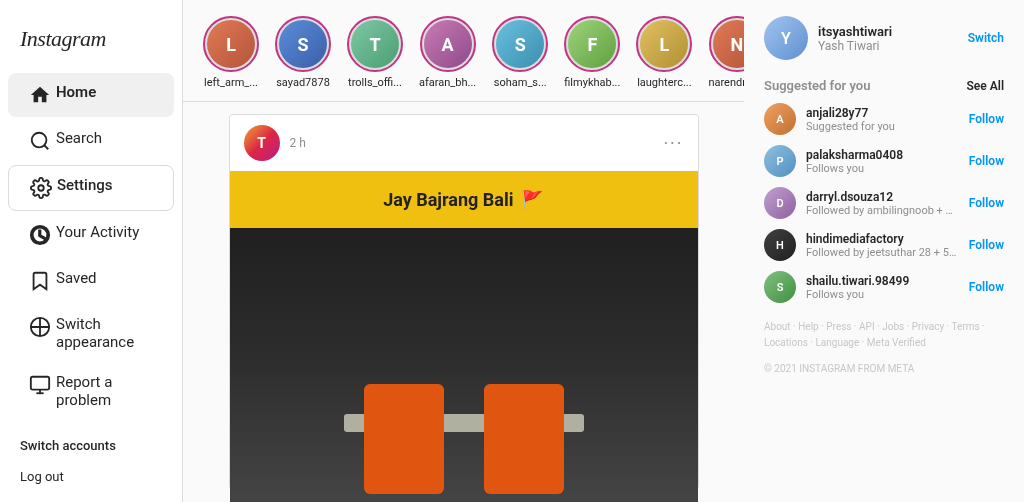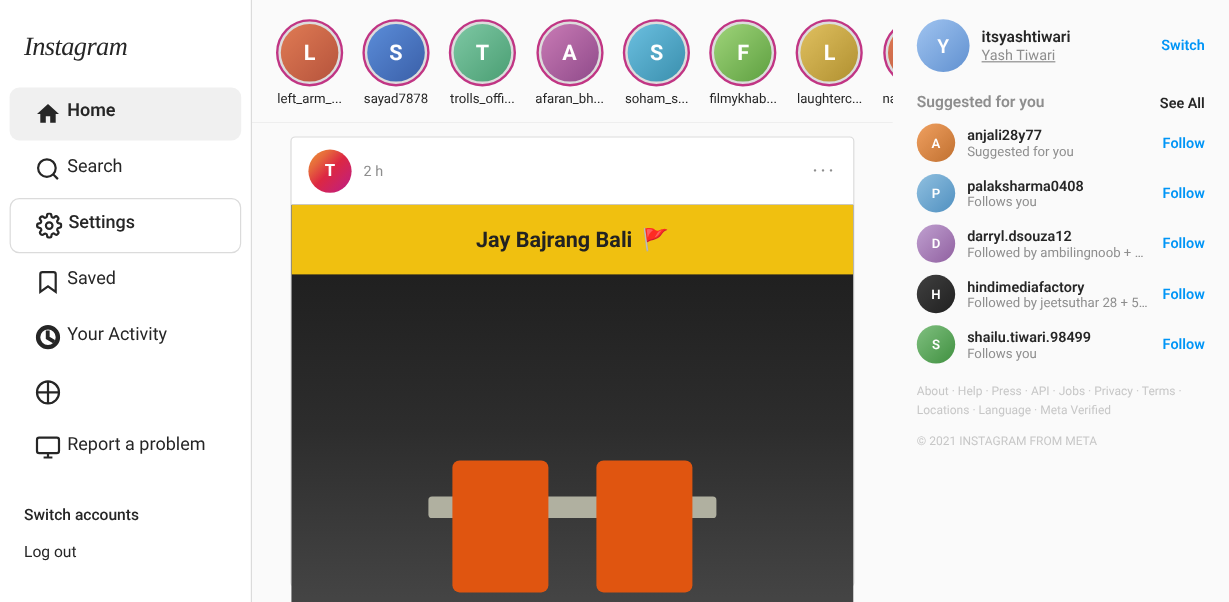--- a/index.html
+++ b/index.html
@@ -8,21 +8,21 @@
       background: #fafafa;
       color: #262626;
       font-size: 14px;
       display: flex;
       height: 502px;
       overflow: hidden;
     }
 
     
     .sidebar {
-      width: 210px;
+      width: 183px;
       background: #fff;
       border-right: 1px solid #dbdbdb;
       display: flex;
       flex-direction: column;
       padding: 16px 0;
       position: relative;
       z-index: 10;
       flex-shrink: 0;
     }
     .sidebar-logo {
@@ -295,21 +295,21 @@
       display: flex;
       align-items: center;
       justify-content: center;
       font-size: 16px;
       color: #fff;
       font-weight: 600;
       flex-shrink: 0;
     }
     .current-user-info { flex: 1; }
     .current-user-name { font-weight: 600; font-size: 13px; }
-    .current-user-display { font-size: 12px; color: #8e8e8e; text-decoration: underline; }
+    .current-user-display { font-size: 12px; color: #8e8e8e; }
     .switch-link {
       color: #0095f6;
       font-size: 12px;
       font-weight: 600;
       cursor: pointer;
     }
 
     .suggestions-header {
       display: flex;
       justify-content: space-between;
@@ -404,42 +404,43 @@
             <circle cx="12" cy="12" r="3"></circle>
             <path d="M19.4 15a1.65 1.65 0 0 0 .33 1.82l.06.06a2 2 0 0 1-2.83 2.83l-.06-.06a1.65 1.65 0 0 0-1.82-.33 1.65 1.65 0 0 0-1 1.51V21a2 2 0 0 1-4 0v-.09A1.65 1.65 0 0 0 9 19.4a1.65 1.65 0 0 0-1.82.33l-.06.06a2 2 0 0 1-2.83-2.83l.06-.06A1.65 1.65 0 0 0 4.68 15a1.65 1.65 0 0 0-1.51-1H3a2 2 0 0 1 0-4h.09A1.65 1.65 0 0 0 4.6 9a1.65 1.65 0 0 0-.33-1.82l-.06-.06a2 2 0 0 1 2.83-2.83l.06.06A1.65 1.65 0 0 0 9 4.68a1.65 1.65 0 0 0 1-1.51V3a2 2 0 0 1 4 0v.09a1.65 1.65 0 0 0 1 1.51 1.65 1.65 0 0 0 1.82-.33l.06-.06a2 2 0 0 1 2.83 2.83l-.06.06A1.65 1.65 0 0 0 19.4 9a1.65 1.65 0 0 0 1.51 1H21a2 2 0 0 1 0 4h-.09a1.65 1.65 0 0 0-1.51 1z"></path>
           </svg>
       </span>
       <span>Settings</span>
     </div>
 
     <div class="nav-item">
       <span class="nav-icon">
         <svg viewBox="0 0 24 24" fill="none" stroke="currentColor" stroke-width="2">
+            <path d="M12 2C6.48 2 2 6.48 2 12s4.48 10 10 10 10-4.48 10-10S17.52 2 12 2zm0 18c-4.41 0-8-3.59-8-8s3.59-8 8-8 8 3.59 8 8-3.59 8-8 8zm.5-13H11v6l5.25 3.15.75-1.23-4.5-2.67V7z"></path>
+          </svg>
+      </span>
+      <span>Your Activity</span>
+    </div>
+
+    <div class="nav-item">
+      <span class="nav-icon">
+        <svg viewBox="0 0 24 24" fill="none" stroke="currentColor" stroke-width="2">
             <path d="M19 21l-7-5-7 5V5a2 2 0 0 1 2-2h10a2 2 0 0 1 2 2z"></path>
           </svg>
       </span>
       <span>Saved</span>
-    </div>
-
-    <div class="nav-item">
-      <span class="nav-icon">
-        <svg viewBox="0 0 24 24" fill="none" stroke="currentColor" stroke-width="2">
-            <path d="M12 2C6.48 2 2 6.48 2 12s4.48 10 10 10 10-4.48 10-10S17.52 2 12 2zm0 18c-4.41 0-8-3.59-8-8s3.59-8 8-8 8 3.59 8 8-3.59 8-8 8zm.5-13H11v6l5.25 3.15.75-1.23-4.5-2.67V7z"></path>
-          </svg>
-      </span>
-      <span>Your Activity</span>
     </div>
 
     <div class="nav-item">
       <span class="nav-icon">
         <svg viewBox="0 0 24 24" fill="none" stroke="currentColor" stroke-width="2">
             <circle cx="12" cy="12" r="10"></circle>
             <path d="M12 2v20M2 12h20"></path>
           </svg>
       </span>
+      <span>Switch appearance</span>
     </div>
 
     <div class="nav-item">
       <span class="nav-icon">
         <svg viewBox="0 0 24 24" fill="none" stroke="currentColor" stroke-width="2">
             <rect x="2" y="3" width="20" height="14" rx="2"></rect>
             <line x1="8" y1="21" x2="16" y2="21"></line>
             <line x1="12" y1="17" x2="12" y2="21"></line>
           </svg>
       </span>

